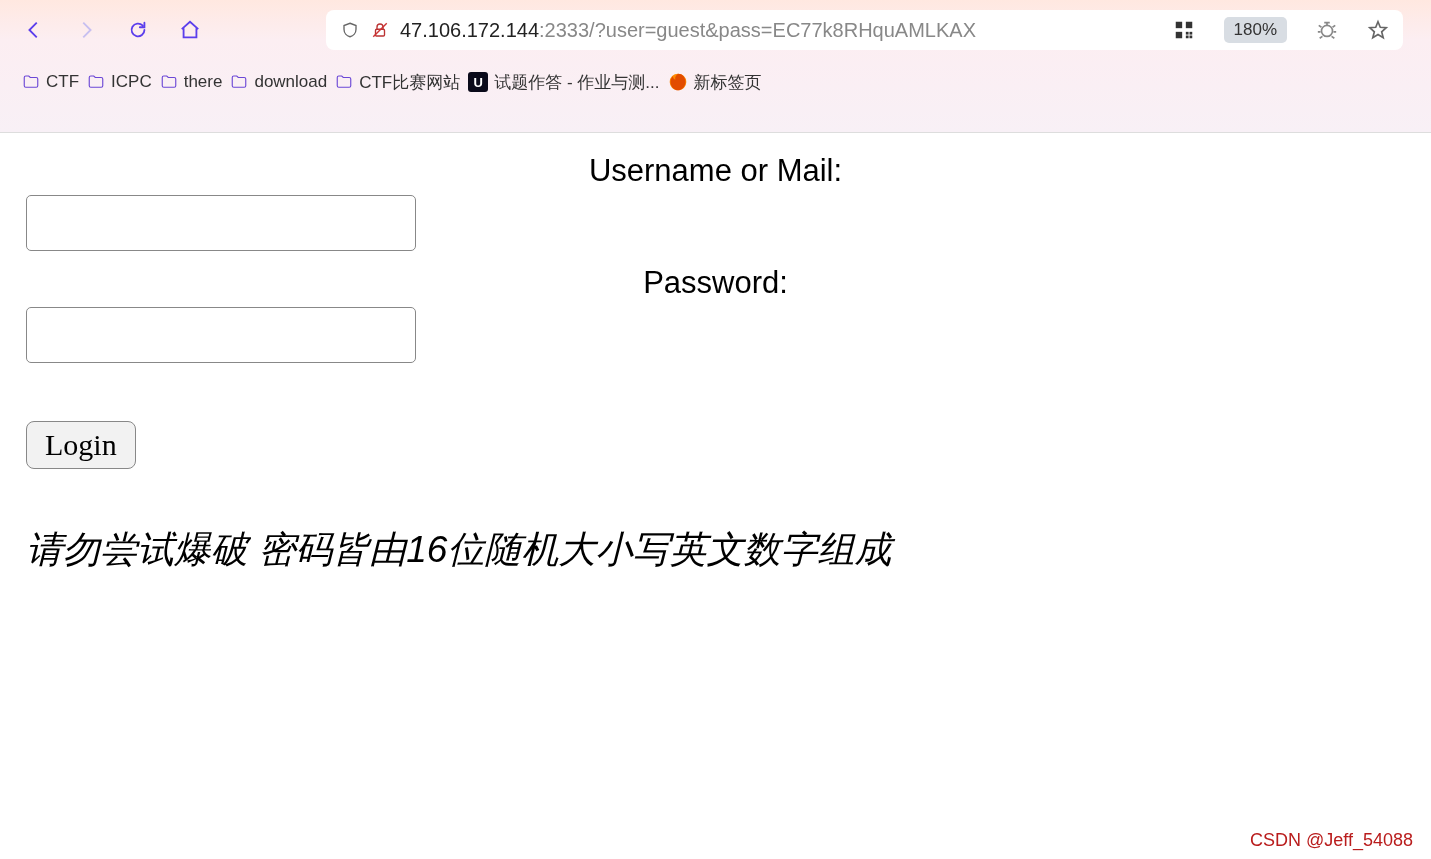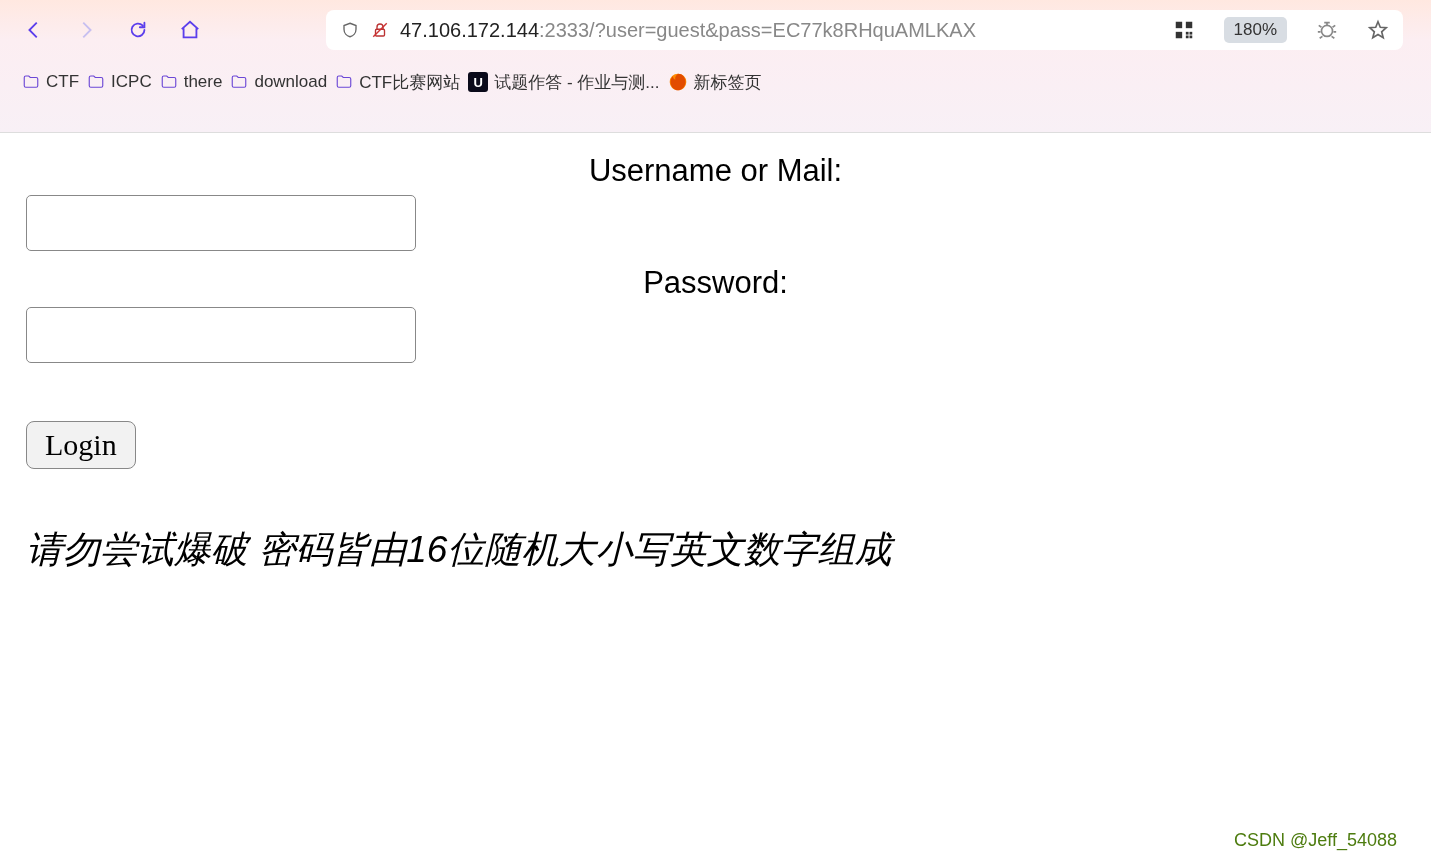--- a/index.html
+++ b/index.html
@@ -22,21 +22,21 @@
     .bm .folder-icon { width: 18px; height: 18px; color: #6b47d6; }
     .bm .folder-icon svg { width: 18px; height: 18px; fill: none; stroke: currentColor; stroke-width: 1.5; }
     .bm .fav-u { width: 20px; height: 20px; background: #0a0a1a; color:#fff; border-radius:3px; display:flex;align-items:center;justify-content:center;font-size:13px;font-weight:bold;}
     .bm .fav-ff { width: 20px; height: 20px; display:flex;align-items:center;justify-content:center; }
     .content { padding: 18px 26px; font-family: "Times New Roman", serif; }
     .label { font-size: 31px; color: #000; margin-top: 2px; margin-bottom: 6px; text-align: center; }
     .input-box { width: 390px; height: 56px; border: 1.5px solid #888; border-radius: 5px; background: #fff; font-size: 26px; padding: 0 8px; display:block;}
     .login-btn { margin-top: 58px; font-size: 30px; padding: 6px 18px; background: #f2f2f2; border: 1.5px solid #888; border-radius: 8px; cursor: pointer; font-family: inherit; }
     .note { font-size: 37px; color: #000; margin-top: 58px; line-height: 1.25; font-style: italic; }
     .hint { font-size: 37px; color: #000; margin-top: 46px; line-height: 1.35; max-width: 1370px; }
-    .watermark { position: absolute; right: 34px; bottom: 8px; font-size: 18px; color: #4d7c0f; font-family: Arial, sans-serif; }
+    .watermark { position: absolute; right: 18px; bottom: 8px; font-size: 18px; color: #b91c1c; font-family: Arial, sans-serif; }
   </style>
 </head>
 <body>
 
 <div class="chrome">
   <div class="toolbar">
     <div class="nav-btn">
       <svg viewBox="0 0 24 24">
           <path d="M15 4 L7 12 L15 20"></path>
         </svg>

